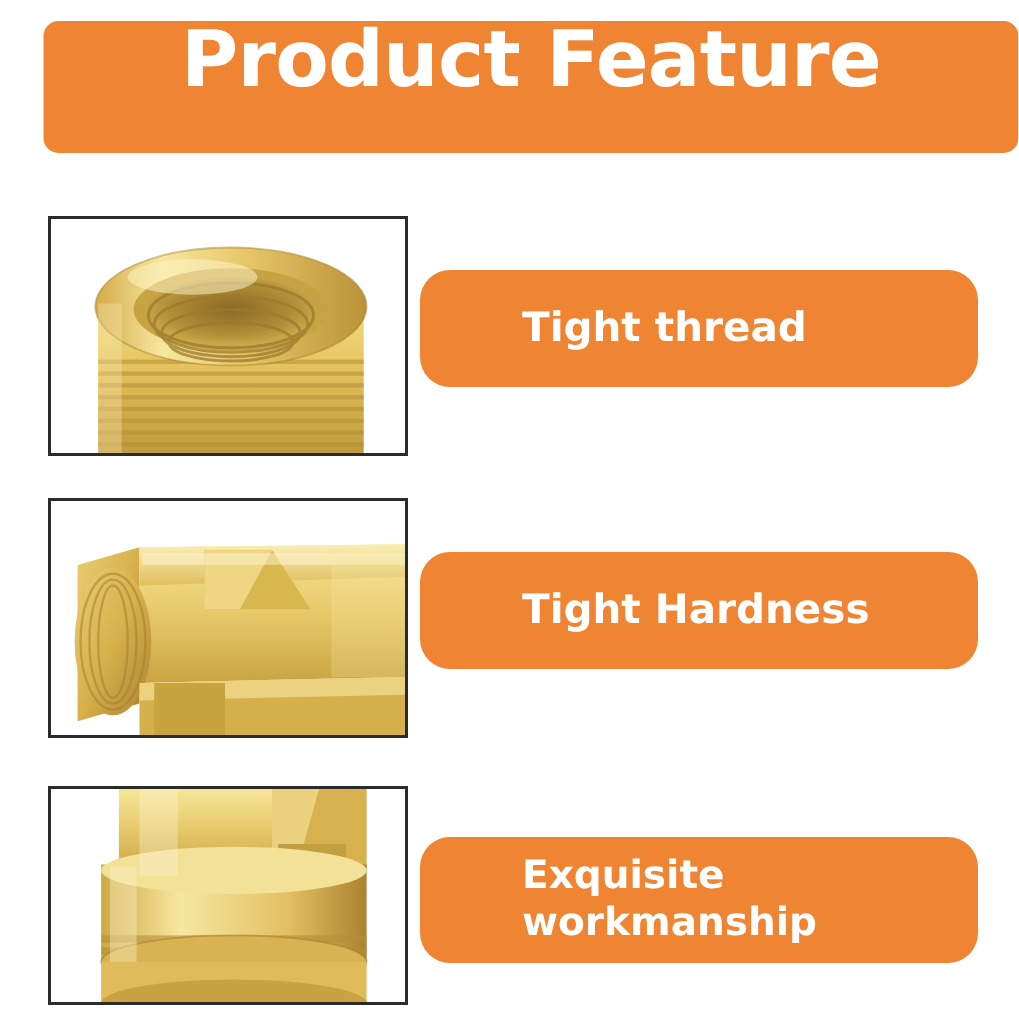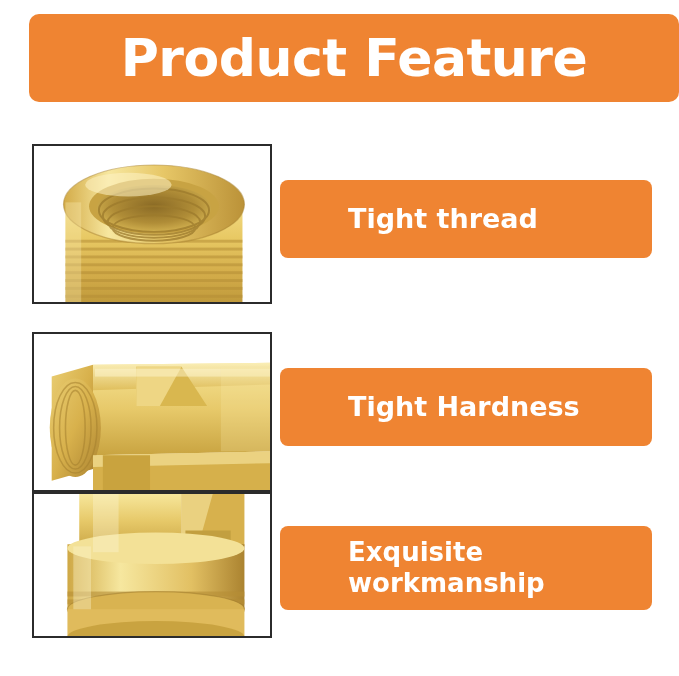--- a/index.html
+++ b/index.html
@@ -23,21 +23,21 @@
   
   .header-banner {
     position: absolute;
     left: 29px;
     top: 14px;
     width: 650px;
     height: 88px;
     background: #ef8432;
     border-radius: 10px;
     display: flex;
-    align-items: center;
+    align-items: flex-start;
     justify-content: center;
     box-sizing: border-box;
   }
   .header-title {
     color: #ffffff;
     font-size: 52px;
     font-weight: bold;
     letter-spacing: -0.5px;
     line-height: 1;
     white-space: nowrap;
@@ -57,21 +57,21 @@
     height: 160px;
     border: 2px solid #2b2b2b;
     box-sizing: border-box;
     overflow: hidden;
     background: #ffffff;
   }
   .label-bar {
     position: absolute;
     height: 78px;
     background: #ef8432;
-    border-radius: 8px;
+    border-radius: 20px;
     display: flex;
     align-items: center;
     box-sizing: border-box;
     padding-left: 68px;
   }
   .label-text {
     color: #ffffff;
     font-size: 27px;
     font-weight: bold;
     line-height: 1.15;
@@ -83,21 +83,21 @@
   #row1 { top: 144px; height: 170px; }
   #row1 .photo-frame { top: 0; height: 160px; }
   #row1 .label-bar { left: 280px; top: 36px; width: 372px; }
 
   
   #row2 { top: 332px; height: 170px; }
   #row2 .photo-frame { top: 0; height: 160px; }
   #row2 .label-bar { left: 280px; top: 36px; width: 372px; }
 
   
-  #row3 { top: 492px; height: 150px; }
+  #row3 { top: 524px; height: 150px; }
   #row3 .photo-frame { top: 0; height: 146px; }
   #row3 .label-bar { left: 280px; top: 34px; width: 372px; height: 84px; }
   #row3 .label-text { font-size: 26px; line-height: 1.18; }
 
   
   .brass-svg { display: block; width: 100%; height: 100%; }
 </style>
 </head>
 <body>
 

